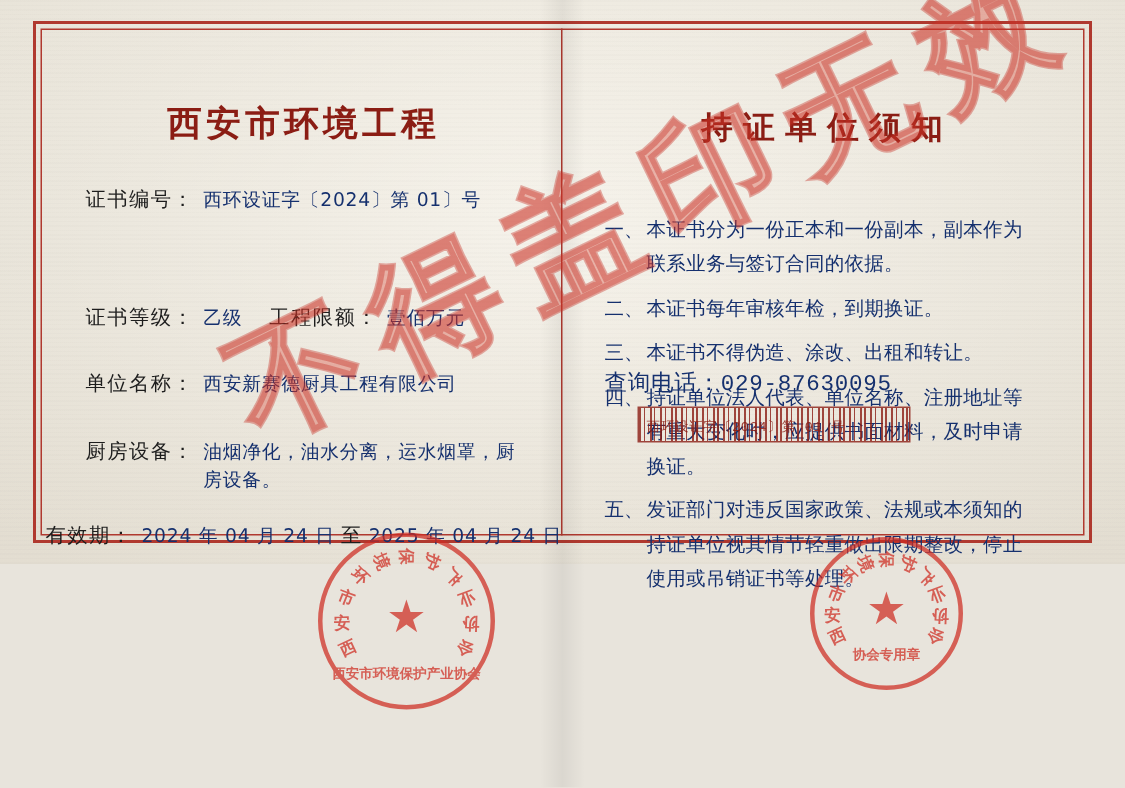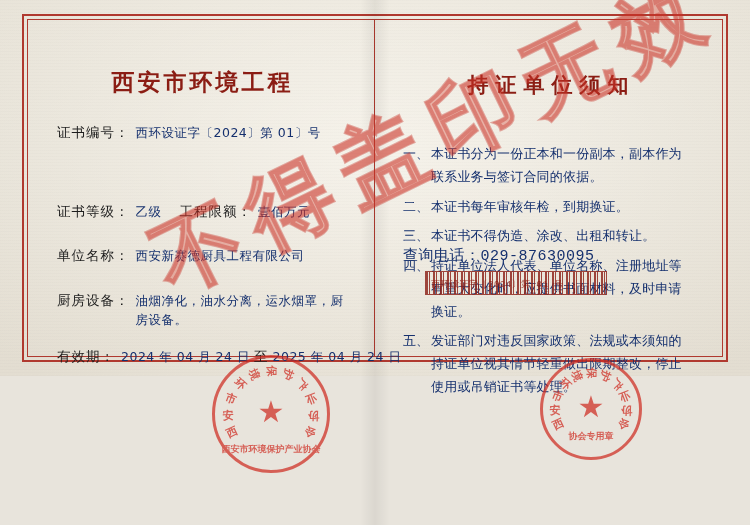--- a/index.html
+++ b/index.html
@@ -320,21 +320,21 @@
         <span class="field-label">单位名称：</span>
         <span class="field-value">西安新赛德厨具工程有限公司</span>
       </div>
 
       <div class="field-row" style="margin-top:26px;">
         <span class="field-label">厨房设备：</span>
         <span class="field-value wrap">油烟净化，油水分离，运水烟罩，厨房设备。</span>
       </div>
 
 
-      <div class="field-row" style="margin-top:18px;">
+      <div class="field-row" style="margin-top:18px;justify-content:center;">
         <span class="field-label">有效期：</span>
         <span class="field-value" style="flex:none;">2024 年  04 月  24 日</span>
         <span class="field-label" style="margin:0 4px;">至</span>
         <span class="field-value" style="flex:none;margin-left:0;">2025 年  04 月  24 日</span>
       </div>
 
     </div>
   </div>
 
   <div class="page right-page">

